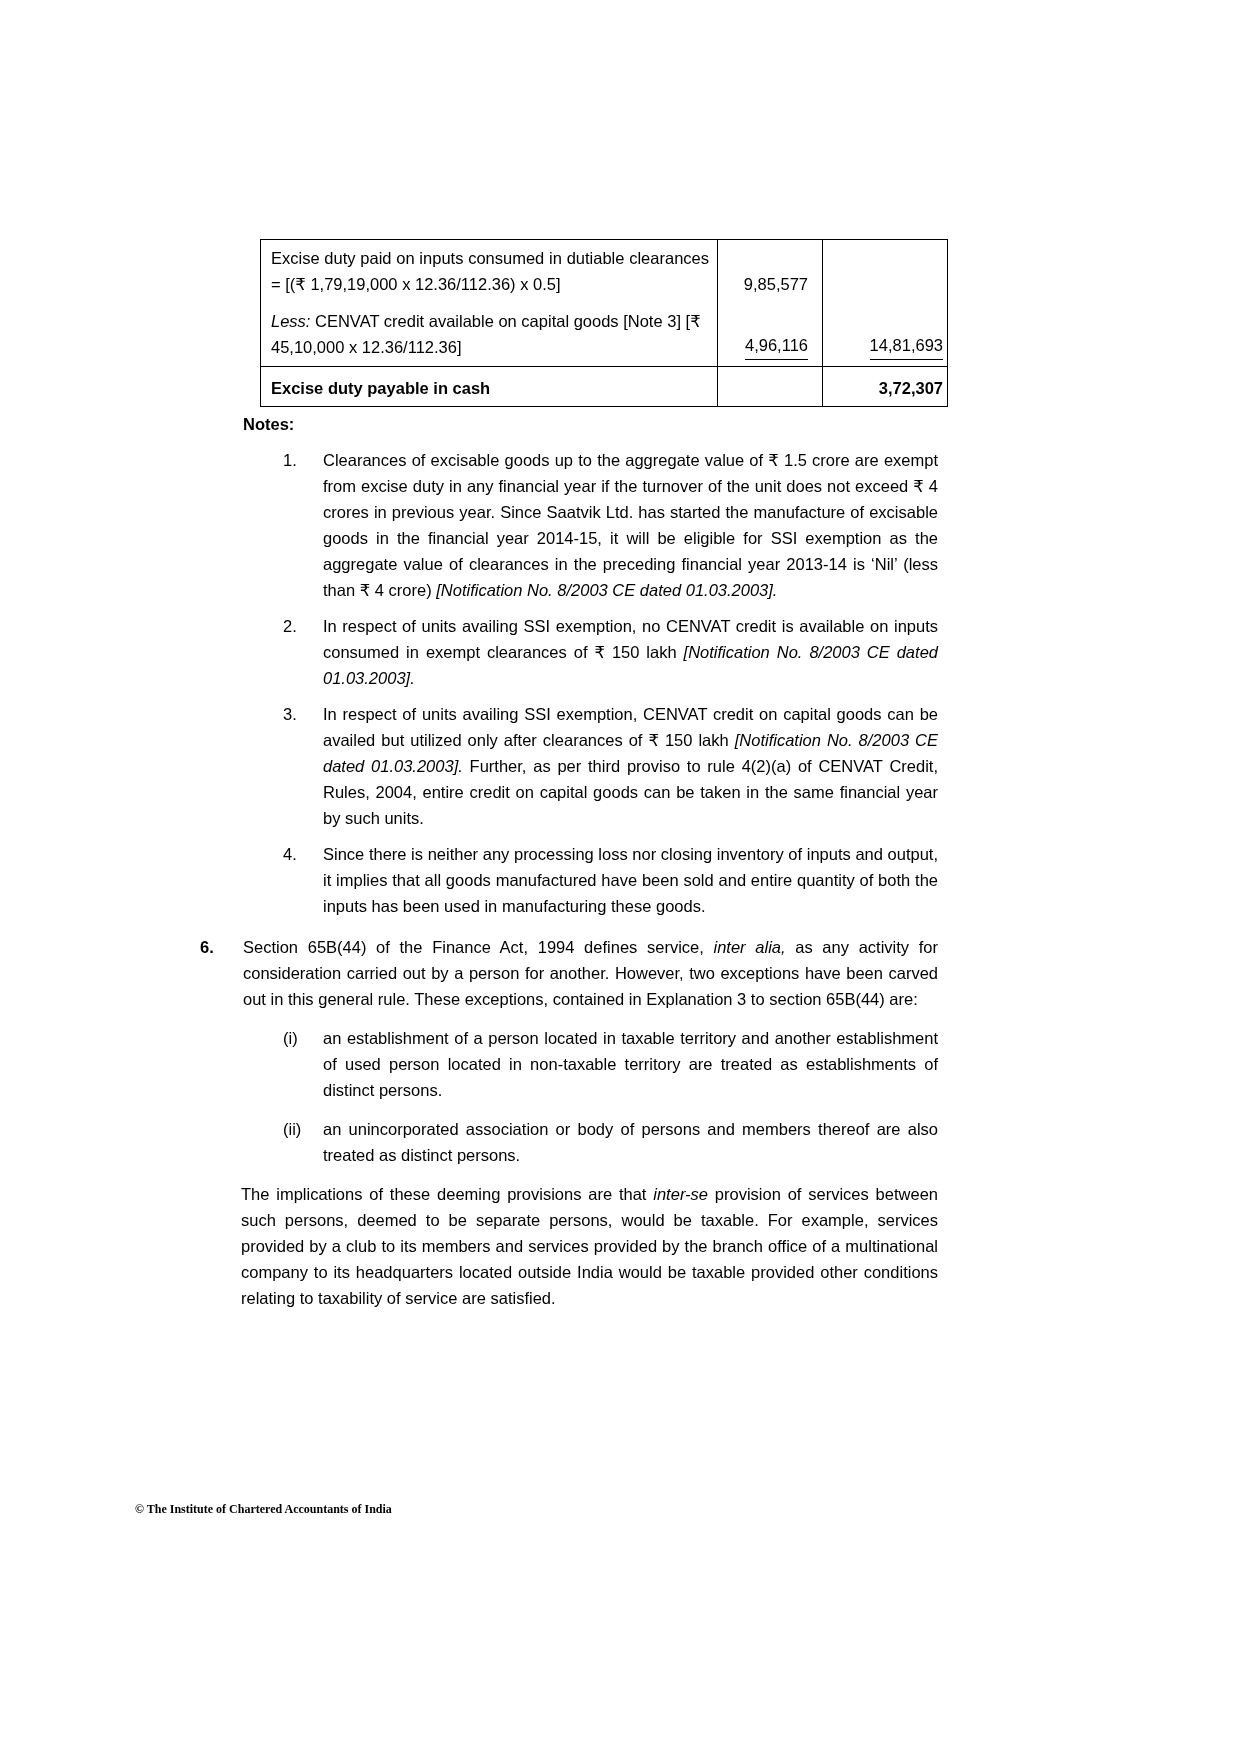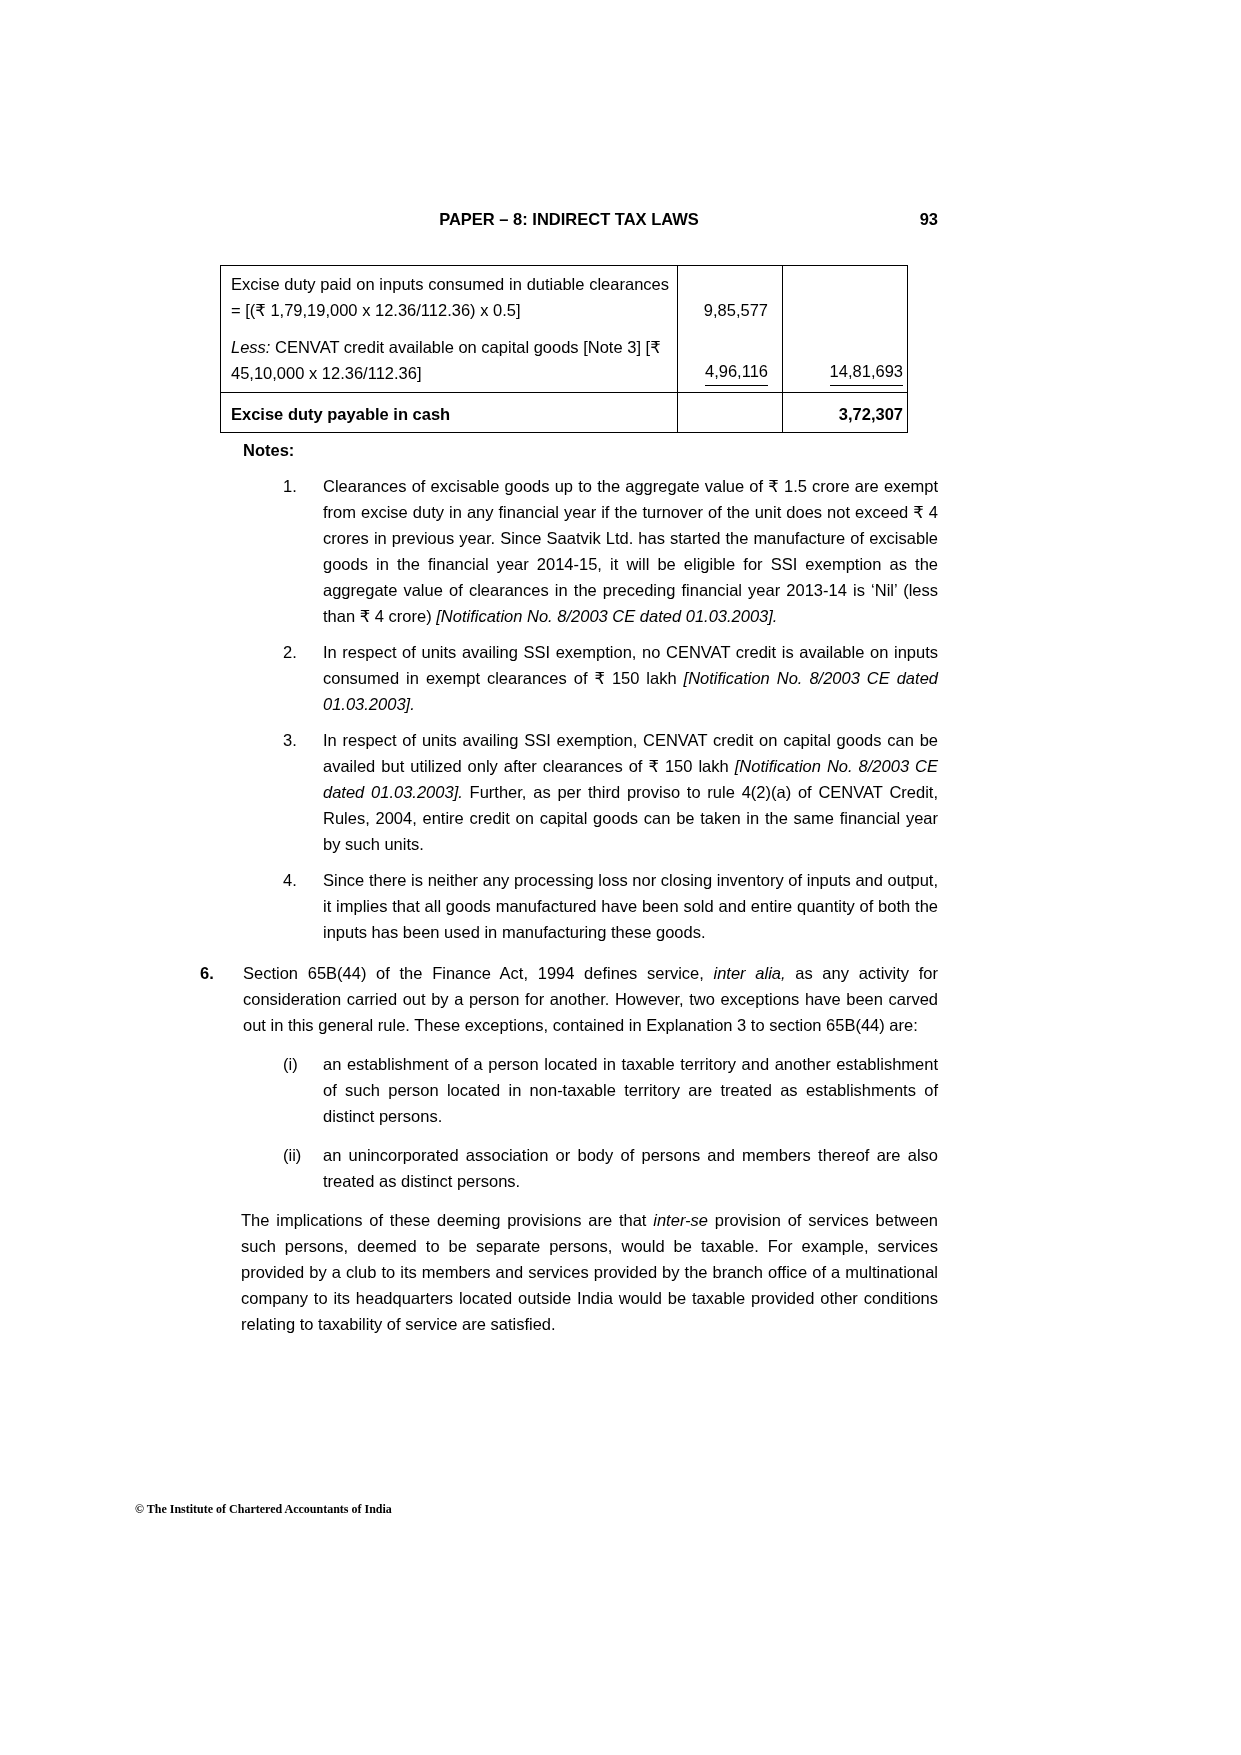--- a/index.html
+++ b/index.html
@@ -26,21 +26,21 @@
     text-align: center;
     height: 26px;
   }
   .doc-header .pagenum {
     position: absolute;
     right: 0;
     top: 0;
   }
   .calc-table {
     border-collapse: collapse;
-    margin-left: 20px;
+    margin-left: 60px;
     margin-top: 33px;
     width: 687px;
     border: 1.5px solid #000;
     table-layout: fixed;
   }
   .calc-table td {
     border-left: 1px solid #000;
     border-right: 1px solid #000;
     vertical-align: bottom;
     padding: 5px 8px 6px 10px;
@@ -91,24 +91,20 @@
     font-size: 12px;
     line-height: 26px;
   }
 </style>
 </head>
 <body>
 
 <div class="page">
   <div class="content">
 
-    <div class="doc-header">
-      <span>PAPER – 8: INDIRECT TAX LAWS</span>
-      <span class="pagenum">93</span>
-    </div>
 
     <table class="calc-table">
       <colgroup>
         <col style="width:457px">
         <col style="width:105px">
         <col style="width:125px">
       </colgroup>
       <tbody>
         <tr>
           <td class="justify">Excise duty paid on inputs consumed in dutiable clearances = [(₹ 1,79,19,000 x 12.36/112.36) x 0.5]</td>
@@ -150,21 +146,21 @@
       <div class="note-body"><span>Since there is neither any processing loss nor closing inventory of inputs and output, it implies that all goods manufactured have been sold and entire quantity of both the inputs has been used in manufacturing these goods.</span></div>
     </div>
 
     <div class="main-item">
       <div class="main-marker">6.</div>
       <div class="main-body"><span>Section 65B(44) of the Finance Act, 1994 defines service, </span><span class="it">inter alia,</span><span> as any activity for consideration carried out by a person for another.  However, two exceptions have been carved out in this general rule.  These exceptions, contained in Explanation 3 to section 65B(44) are:</span></div>
     </div>
 
     <div class="sub-item">
       <div class="note-marker">(i)</div>
-      <div class="note-body">an establishment of a person located in taxable territory and another establishment of such person located in non-taxable territory are treated as establishments of distinct persons.</div>
+      <div class="note-body">an establishment of a person located in taxable territory and another establishment of used person located in non-taxable territory are treated as establishments of distinct persons.</div>
     </div>
 
     <div class="sub-item">
       <div class="note-marker">(ii)</div>
       <div class="note-body">an unincorporated association or body of persons and members thereof are also treated as distinct persons.</div>
     </div>
 
     <div class="closing"><span>The implications of these deeming provisions are that </span><span class="it">inter-se</span><span> provision of services between such persons, deemed to be separate persons, would be taxable.  For example, services provided by a club to its members and services provided by the branch office of a multinational company to its headquarters located outside India would be taxable provided other conditions relating to taxability of service are satisfied.</span></div>
 
   </div>

